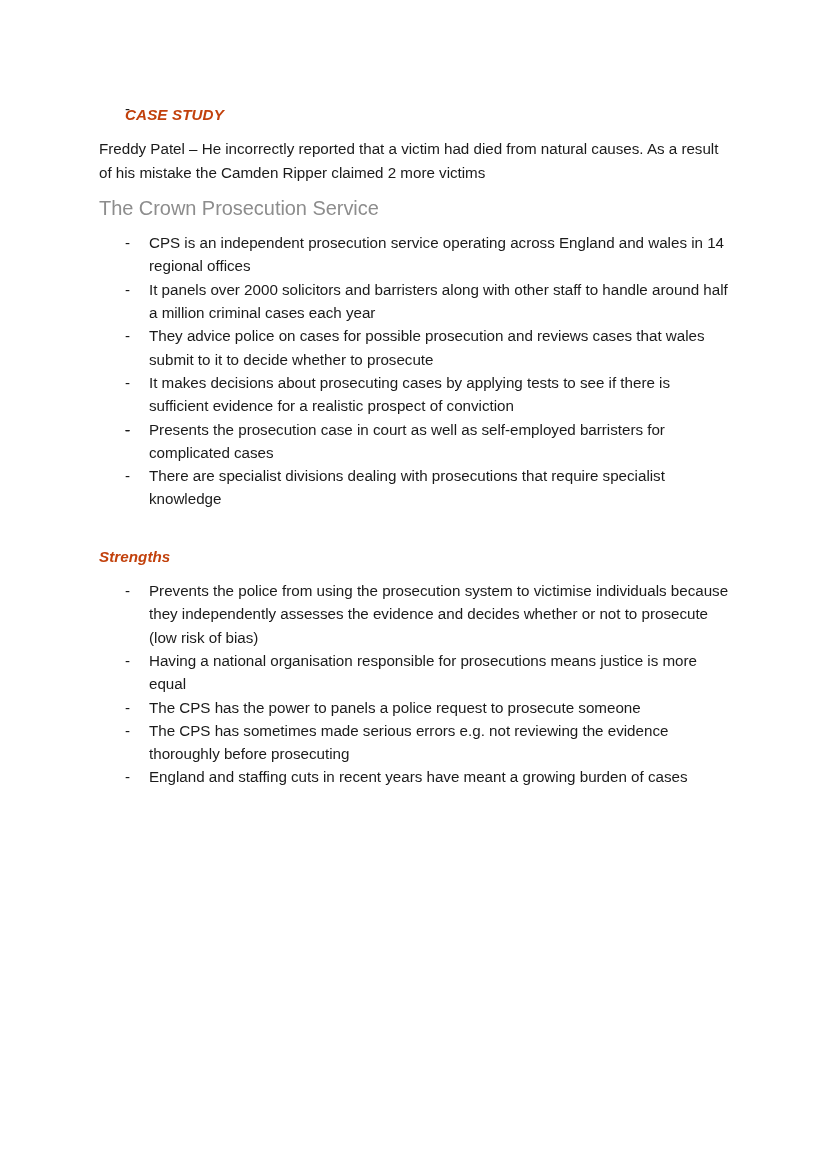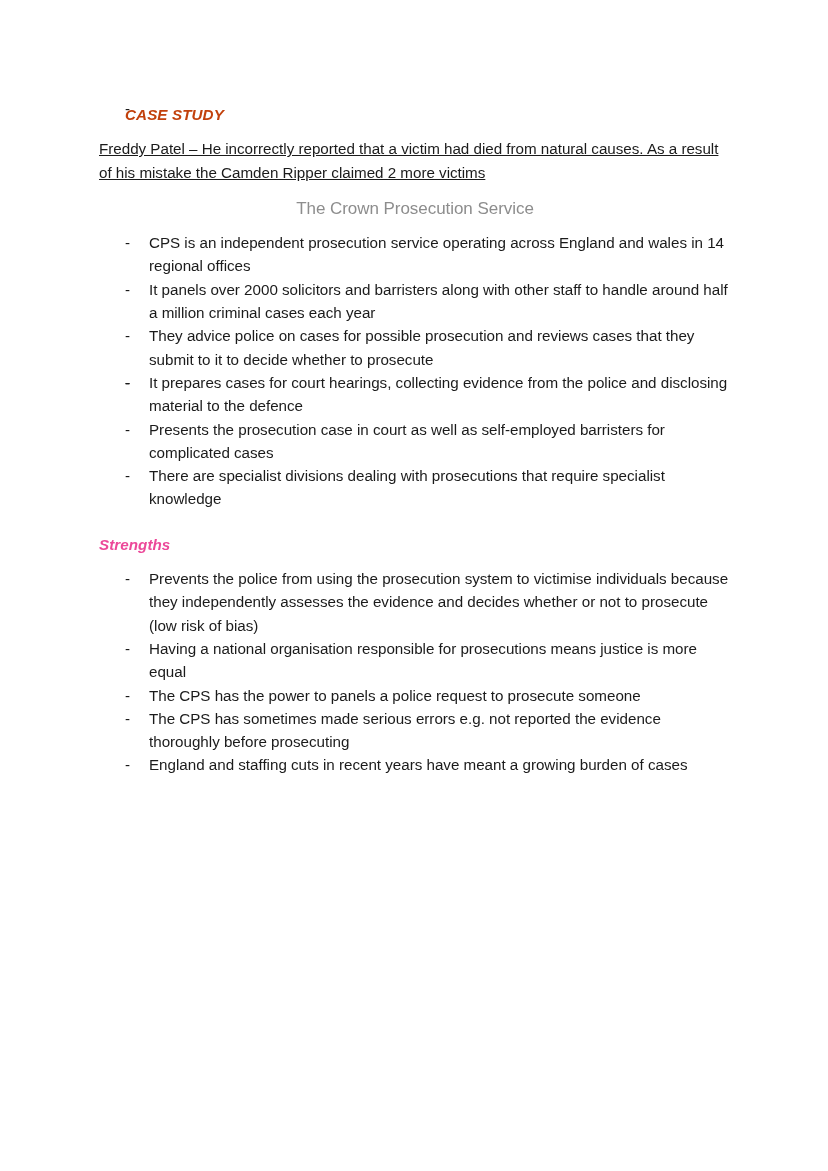--- a/index.html
+++ b/index.html
@@ -28,49 +28,47 @@
   
   .para {
     font-size: 15.2px;
     line-height: 23.3px;
     color: #1b1b1b;
     margin: 0;
     letter-spacing: -0.02px;
   }
   .para-block {
     margin: 0 0 12px 0;
-    text-decoration: underline;
   }
 
   
   .h-casestudy {
     font-size: 15.2px;
     line-height: 23.3px;
     font-weight: bold;
     font-style: italic;
     color: #c2410c;
     margin: 6px 0 11px 26px;
     letter-spacing: 0.1px;
   }
   .h-sub {
-    font-size: 17px;
+    font-size: 20px;
     line-height: 23.3px;
     font-weight: normal;
     color: #8d8d8d;
     margin: 13px 0 11px 0;
     letter-spacing: -0.05px;
-    text-align: center;
   }
   .h-section {
     font-size: 15.2px;
     line-height: 23.3px;
     font-weight: bold;
     font-style: italic;
-    color: #ec4899;
-    margin: 22px 0 11px 0;
+    color: #c2410c;
+    margin: 34px 0 11px 0;
     letter-spacing: 0.05px;
   }
 
   
   ul.dash-list {
     list-style: none;
     margin: 0;
     padding: 0;
   }
   ul.dash-list > li {
@@ -106,36 +104,36 @@
 
     <div class="h-casestudy">CASE STUDY</div>
 
     <p class="para para-block">Freddy Patel – He incorrectly reported that a victim had died from natural causes. As a result of his mistake the Camden Ripper claimed 2 more victims</p>
 
     <div class="h-sub">The Crown Prosecution Service</div>
 
     <ul class="dash-list list-block">
         <li><span class="dash">-</span><span>CPS is an independent prosecution service operating across England and wales in 14 regional offices</span></li>
         <li><span class="dash">-</span><span>It panels over 2000 solicitors and barristers along with other staff to handle around half a million criminal cases each year</span></li>
-        <li><span class="dash">-</span><span>They advice police on cases for possible prosecution and reviews cases that they submit to it to decide whether to prosecute</span></li>
+        <li><span class="dash">-</span><span>They advice police on cases for possible prosecution and reviews cases that wales submit to it to decide whether to prosecute</span></li>
+        <li><span class="dash">-</span><span>It makes decisions about prosecuting cases by applying tests to see if there is sufficient evidence for a realistic prospect of conviction</span></li>
         <li><span class="dash">-</span></li>
         <li><span class="dash">-</span></li>
-        <li><span class="dash">-</span><span>It prepares cases for court hearings, collecting evidence from the police and disclosing material to the defence</span></li>
         <li><span class="dash">-</span><span>Presents the prosecution case in court as well as self-employed barristers for complicated cases</span></li>
         <li><span class="dash">-</span><span>There are specialist divisions dealing with prosecutions that require specialist knowledge</span></li>
       </ul>
 
     <div class="h-section">Strengths</div>
 
     <ul class="dash-list list-block">
         <li><span class="dash">-</span><span>Prevents the police from using the prosecution system to victimise individuals because they independently assesses the evidence and decides whether or not to prosecute (low risk of bias)</span></li>
         <li><span class="dash">-</span><span>Having a national organisation responsible for prosecutions means justice is more equal</span></li>
       </ul>
 
 
     <ul class="dash-list list-block">
         <li><span class="dash">-</span><span>The CPS has the power to panels a police request to prosecute someone</span></li>
-        <li><span class="dash">-</span><span>The CPS has sometimes made serious errors e.g. not reported the evidence thoroughly before prosecuting</span></li>
+        <li><span class="dash">-</span><span>The CPS has sometimes made serious errors e.g. not reviewing the evidence thoroughly before prosecuting</span></li>
         <li><span class="dash">-</span><span>England and staffing cuts in recent years have meant a growing burden of cases</span></li>
       </ul>
 
   </div>
 </div>
 
 </body></html>

